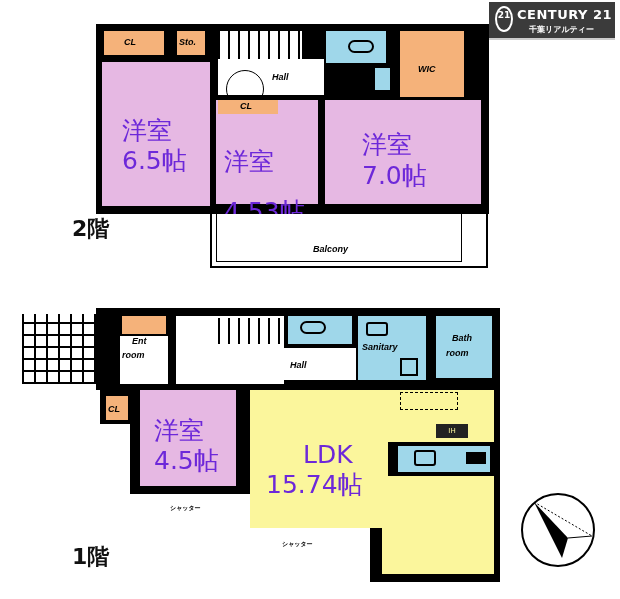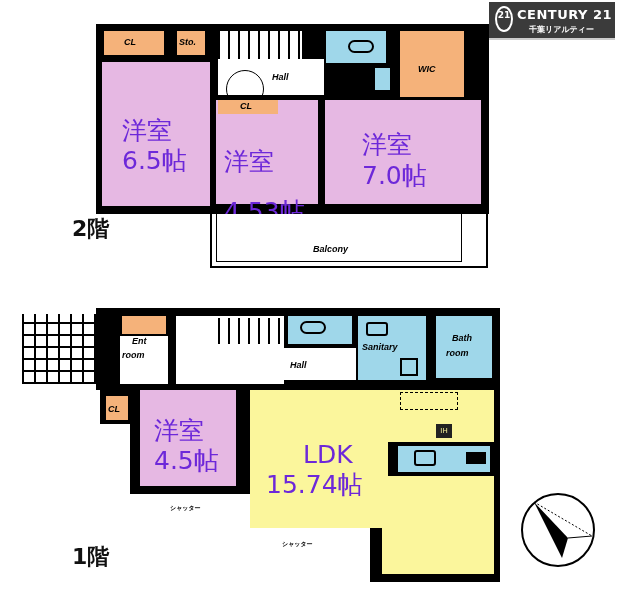--- a/index.html
+++ b/index.html
@@ -120,21 +120,21 @@
   <div class="abs yellow" style="left:250px;top:390px;width:244px;height:94px;"></div>
   <div class="abs yellow" style="left:382px;top:484px;width:112px;height:90px;"></div>
   <div class="abs yellow" style="left:250px;top:484px;width:132px;height:44px;"></div>
   <div class="room-label" style="left:266px;top:440px;margin-left:37px;">LDK</div>
   <div class="room-label" style="left:266px;top:470px;text-align:center;">15.74帖</div>
 
   <div class="abs wall" style="left:388px;top:442px;width:106px;height:34px;"></div>
   <div class="abs blue" style="left:398px;top:446px;width:92px;height:26px;"></div>
   <div class="abs" style="left:414px;top:450px;width:22px;height:16px;border:2px solid #000;border-radius:3px;"></div>
   <div class="abs" style="left:466px;top:452px;width:20px;height:12px;background:#000;"></div>
-  <div class="abs" style="left:436px;top:424px;width:16px;height:14px;background:#222;color:#fbf69c;font-size:7px;text-align:center;line-height:14px;">IH</div>
+  <div class="abs" style="left:436px;top:424px;width:32px;height:14px;background:#222;color:#fbf69c;font-size:7px;text-align:center;line-height:14px;">IH</div>
   <div class="abs" style="left:400px;top:392px;width:58px;height:18px;border:1px dashed #000;"></div>
 
   <div class="tiny" style="left:170px;top:504px;">シャッター</div>
   <div class="tiny" style="left:282px;top:540px;">シャッター</div>
 
   <div class="floor-label" style="left:72px;top:542px;">1階</div>
 </div>
 
 <svg class="abs" style="left:518px;top:490px;" width="80" height="80" viewBox="0 0 80 80">
   <circle cx="40" cy="40" r="36" fill="#fff" stroke="#000" stroke-width="2"></circle>

